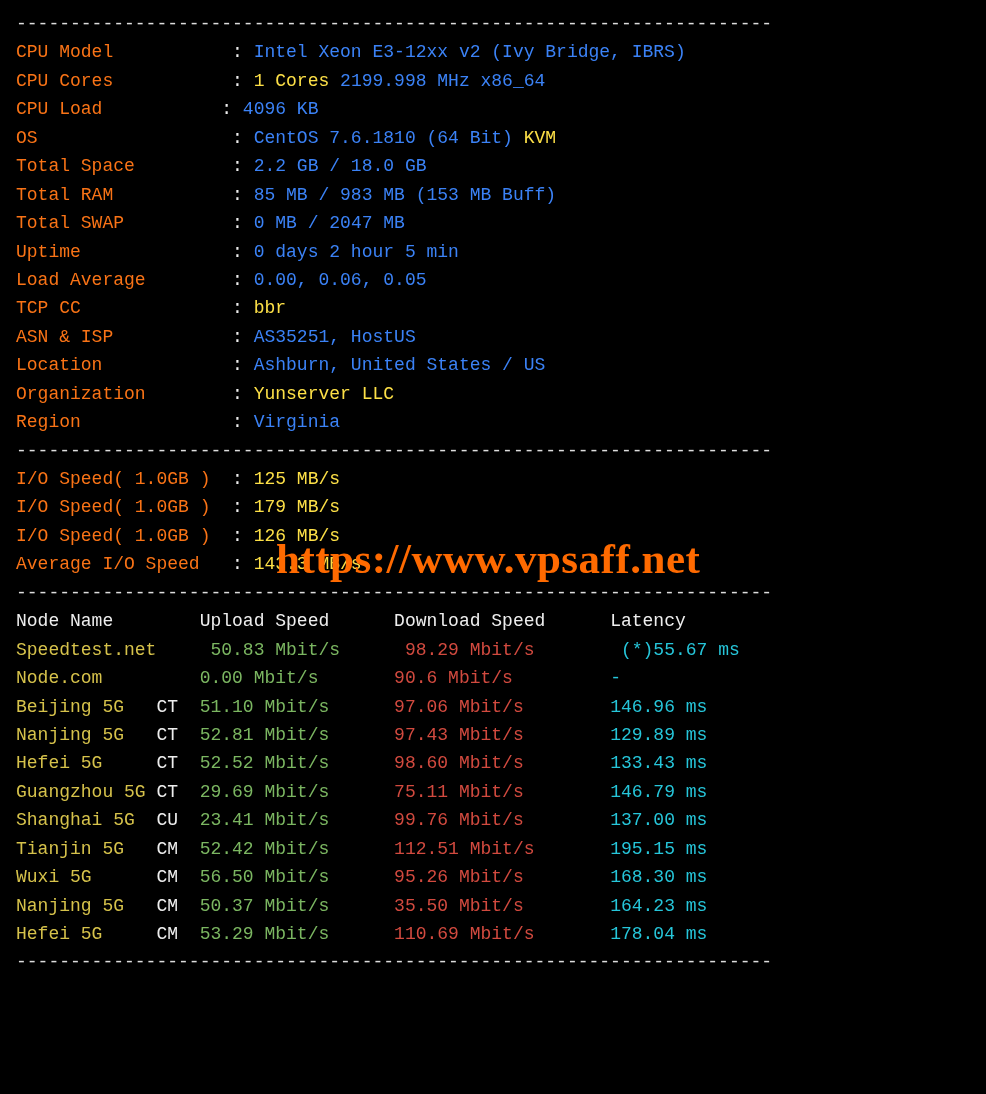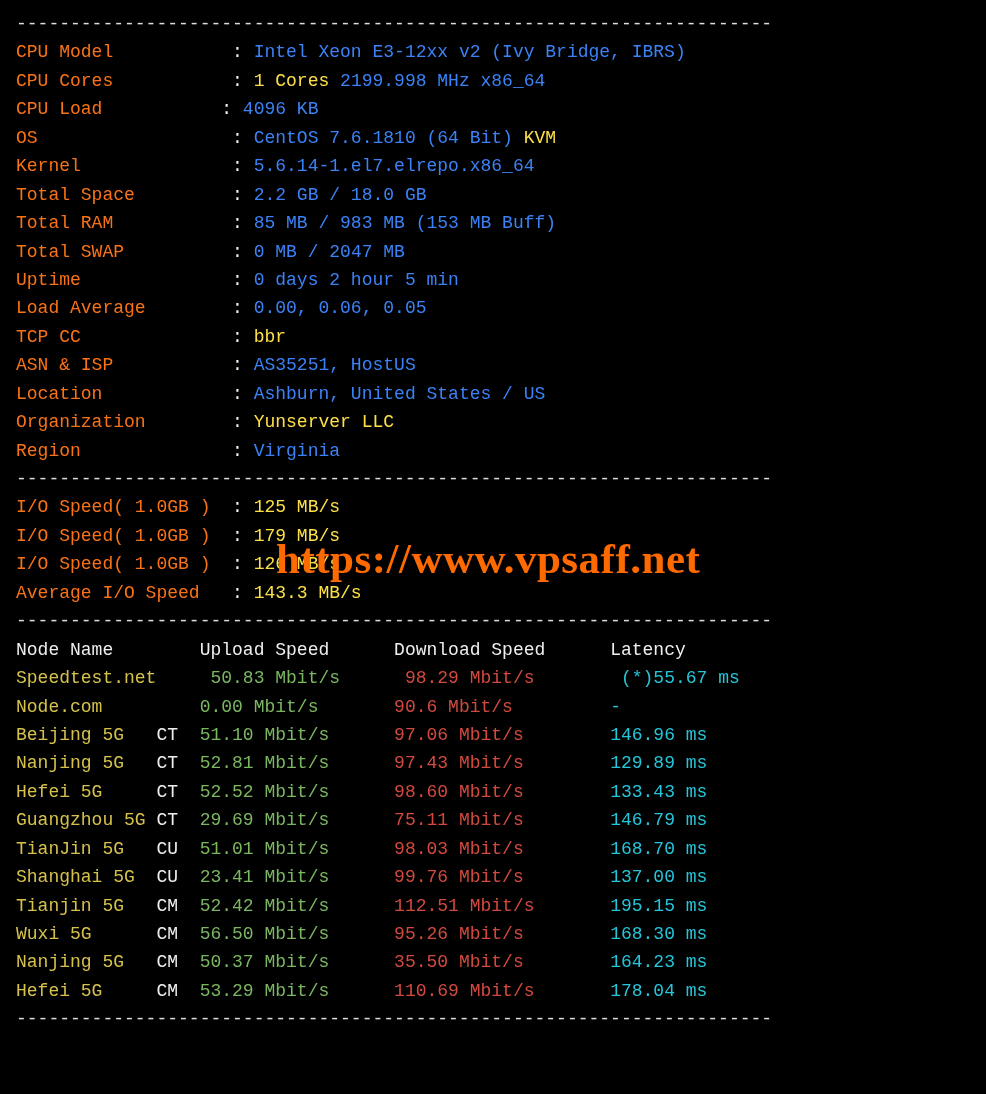--- a/index.html
+++ b/index.html
@@ -44,21 +44,20 @@
 </head>
 <body>
 <div class="container">
 
 <div class="hr">----------------------------------------------------------------------</div>
 
 <div class="row"><span class="lbl">CPU Model</span><span class="sep" id="pad-cpu_model">           </span><span class="sep">: </span><span class="cyan">Intel Xeon E3-12xx v2 (Ivy Bridge, IBRS)</span></div>
 <div class="row"><span class="lbl">CPU Cores</span><span class="sep" id="pad-cpu_cores">           </span><span class="sep">: </span><span class="yellow">1 Cores</span><span> </span><span class="cyan">2199.998 MHz x86_64</span></div>
 <div class="row"><span class="lbl">CPU Load</span><span class="sep" id="pad-cpu_cache">           </span><span class="sep">: </span><span class="cyan">4096 KB</span></div>
 <div class="row"><span class="lbl">OS</span><span class="sep" id="pad-os">                  </span><span class="sep">: </span><span class="cyan">CentOS 7.6.1810 (64 Bit)</span><span> </span><span class="yellow">KVM</span></div>
-<div class="row"><span class="lbl">Kernel</span><span class="sep" id="pad-kernel">              </span><span class="sep">: </span><span class="cyan">5.6.14-1.el7.elrepo.x86_64</span></div>
 <div class="row"><span class="lbl">Total Space</span><span class="sep" id="pad-total_space">         </span><span class="sep">: </span><span class="cyan">2.2 GB / 18.0 GB</span></div>
 <div class="row"><span class="lbl">Total RAM</span><span class="sep" id="pad-total_ram">           </span><span class="sep">: </span><span class="cyan">85 MB / 983 MB (153 MB Buff)</span></div>
 <div class="row"><span class="lbl">Total SWAP</span><span class="sep" id="pad-total_swap">          </span><span class="sep">: </span><span class="cyan">0 MB / 2047 MB</span></div>
 <div class="row"><span class="lbl">Uptime</span><span class="sep" id="pad-uptime">              </span><span class="sep">: </span><span class="cyan">0 days 2 hour 5 min</span></div>
 <div class="row"><span class="lbl">Load Average</span><span class="sep" id="pad-load">        </span><span class="sep">: </span><span class="cyan">0.00, 0.06, 0.05</span></div>
 <div class="row"><span class="lbl">TCP CC</span><span class="sep" id="pad-tcp">              </span><span class="sep">: </span><span class="yellow">bbr</span></div>
 <div class="row"><span class="lbl">ASN &amp; ISP</span><span class="sep" id="pad-asn">           </span><span class="sep">: </span><span class="cyan">AS35251, HostUS</span></div>
 <div class="row"><span class="lbl">Location</span><span class="sep" id="pad-loc">            </span><span class="sep">: </span><span class="cyan">Ashburn, United States / US</span></div>
 <div class="row"><span class="lbl">Organization</span><span class="sep" id="pad-org">        </span><span class="sep">: </span><span class="yellow">Yunserver LLC</span></div>
 <div class="row"><span class="lbl">Region</span><span class="sep" id="pad-region">              </span><span class="sep">: </span><span class="cyan">Virginia</span></div>
@@ -74,21 +73,20 @@
 
 <div class="row tbl-head"><span>Node Name</span><span id="hpad1">        </span><span>Upload Speed</span><span id="hpad2">      </span><span>Download Speed</span><span id="hpad3">      </span><span>Latency</span></div>
 
 <div id="speed-rows">
       <div class="row"><span class="node">Speedtest.net </span><span class="isp">    </span><span class="up">50.83 Mbit/s      </span><span class="dn">98.29 Mbit/s        </span><span class="lat">(*)55.67 ms</span></div>
       <div class="row"><span class="node">Node.com     </span><span class="isp">    </span><span class="up">0.00 Mbit/s       </span><span class="dn">90.6 Mbit/s         </span><span class="lat">-</span></div>
       <div class="row"><span class="node">Beijing 5G   </span><span class="isp">CT  </span><span class="up">51.10 Mbit/s      </span><span class="dn">97.06 Mbit/s        </span><span class="lat">146.96 ms</span></div>
       <div class="row"><span class="node">Nanjing 5G   </span><span class="isp">CT  </span><span class="up">52.81 Mbit/s      </span><span class="dn">97.43 Mbit/s        </span><span class="lat">129.89 ms</span></div>
       <div class="row"><span class="node">Hefei 5G     </span><span class="isp">CT  </span><span class="up">52.52 Mbit/s      </span><span class="dn">98.60 Mbit/s        </span><span class="lat">133.43 ms</span></div>
       <div class="row"><span class="node">Guangzhou 5G </span><span class="isp">CT  </span><span class="up">29.69 Mbit/s      </span><span class="dn">75.11 Mbit/s        </span><span class="lat">146.79 ms</span></div>
-      <div class="row"><span class="node">TianJin 5G   </span><span class="isp">CU  </span><span class="up">51.01 Mbit/s      </span><span class="dn">98.03 Mbit/s        </span><span class="lat">168.70 ms</span></div>
       <div class="row"><span class="node">Shanghai 5G  </span><span class="isp">CU  </span><span class="up">23.41 Mbit/s      </span><span class="dn">99.76 Mbit/s        </span><span class="lat">137.00 ms</span></div>
       <div class="row"><span class="node">Tianjin 5G   </span><span class="isp">CM  </span><span class="up">52.42 Mbit/s      </span><span class="dn">112.51 Mbit/s       </span><span class="lat">195.15 ms</span></div>
       <div class="row"><span class="node">Wuxi 5G      </span><span class="isp">CM  </span><span class="up">56.50 Mbit/s      </span><span class="dn">95.26 Mbit/s        </span><span class="lat">168.30 ms</span></div>
       <div class="row"><span class="node">Nanjing 5G   </span><span class="isp">CM  </span><span class="up">50.37 Mbit/s      </span><span class="dn">35.50 Mbit/s        </span><span class="lat">164.23 ms</span></div>
       <div class="row"><span class="node">Hefei 5G     </span><span class="isp">CM  </span><span class="up">53.29 Mbit/s      </span><span class="dn">110.69 Mbit/s       </span><span class="lat">178.04 ms</span></div>
     </div>
 
 <div class="hr">----------------------------------------------------------------------</div>
 
 <div class="watermark">https://www.vpsaff.net</div>

